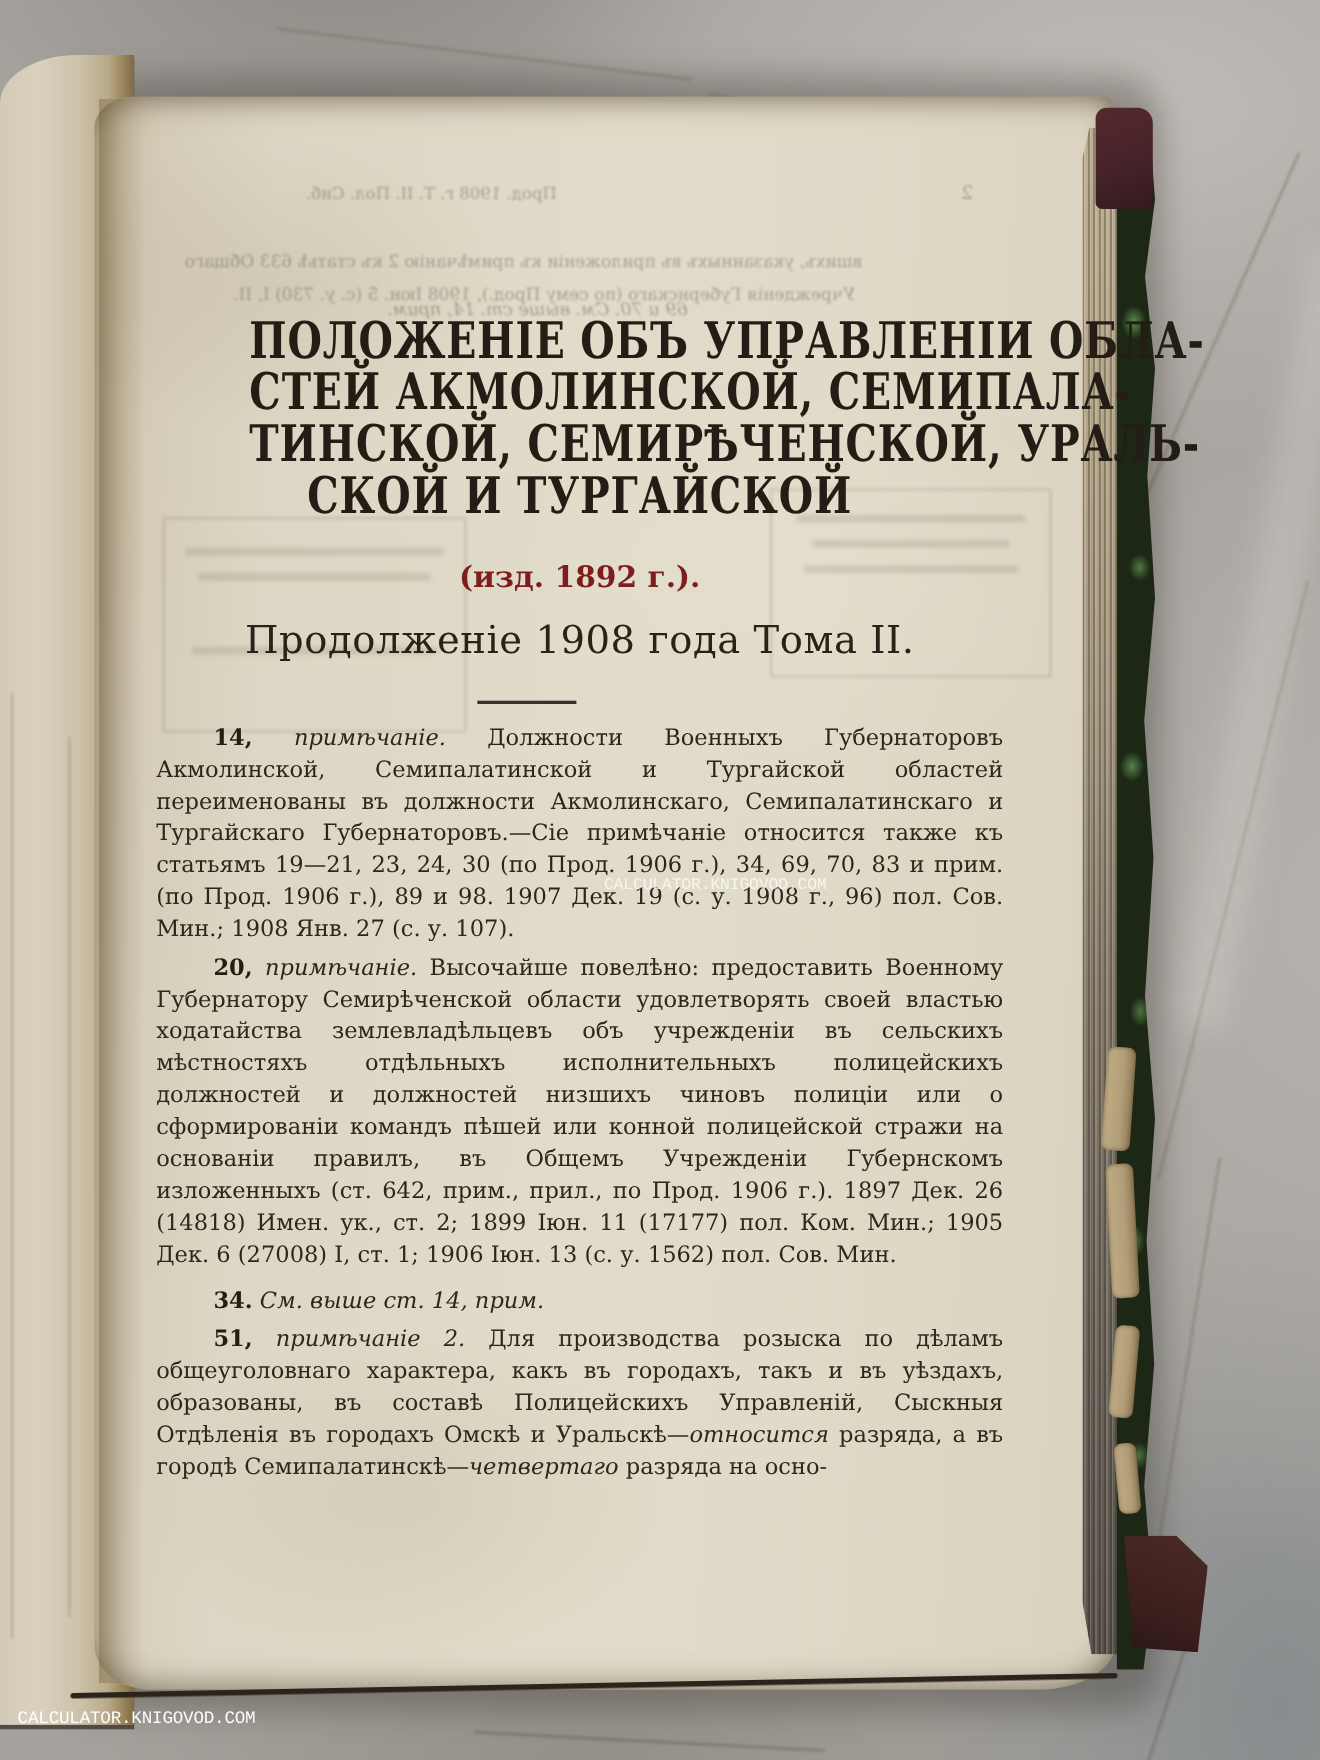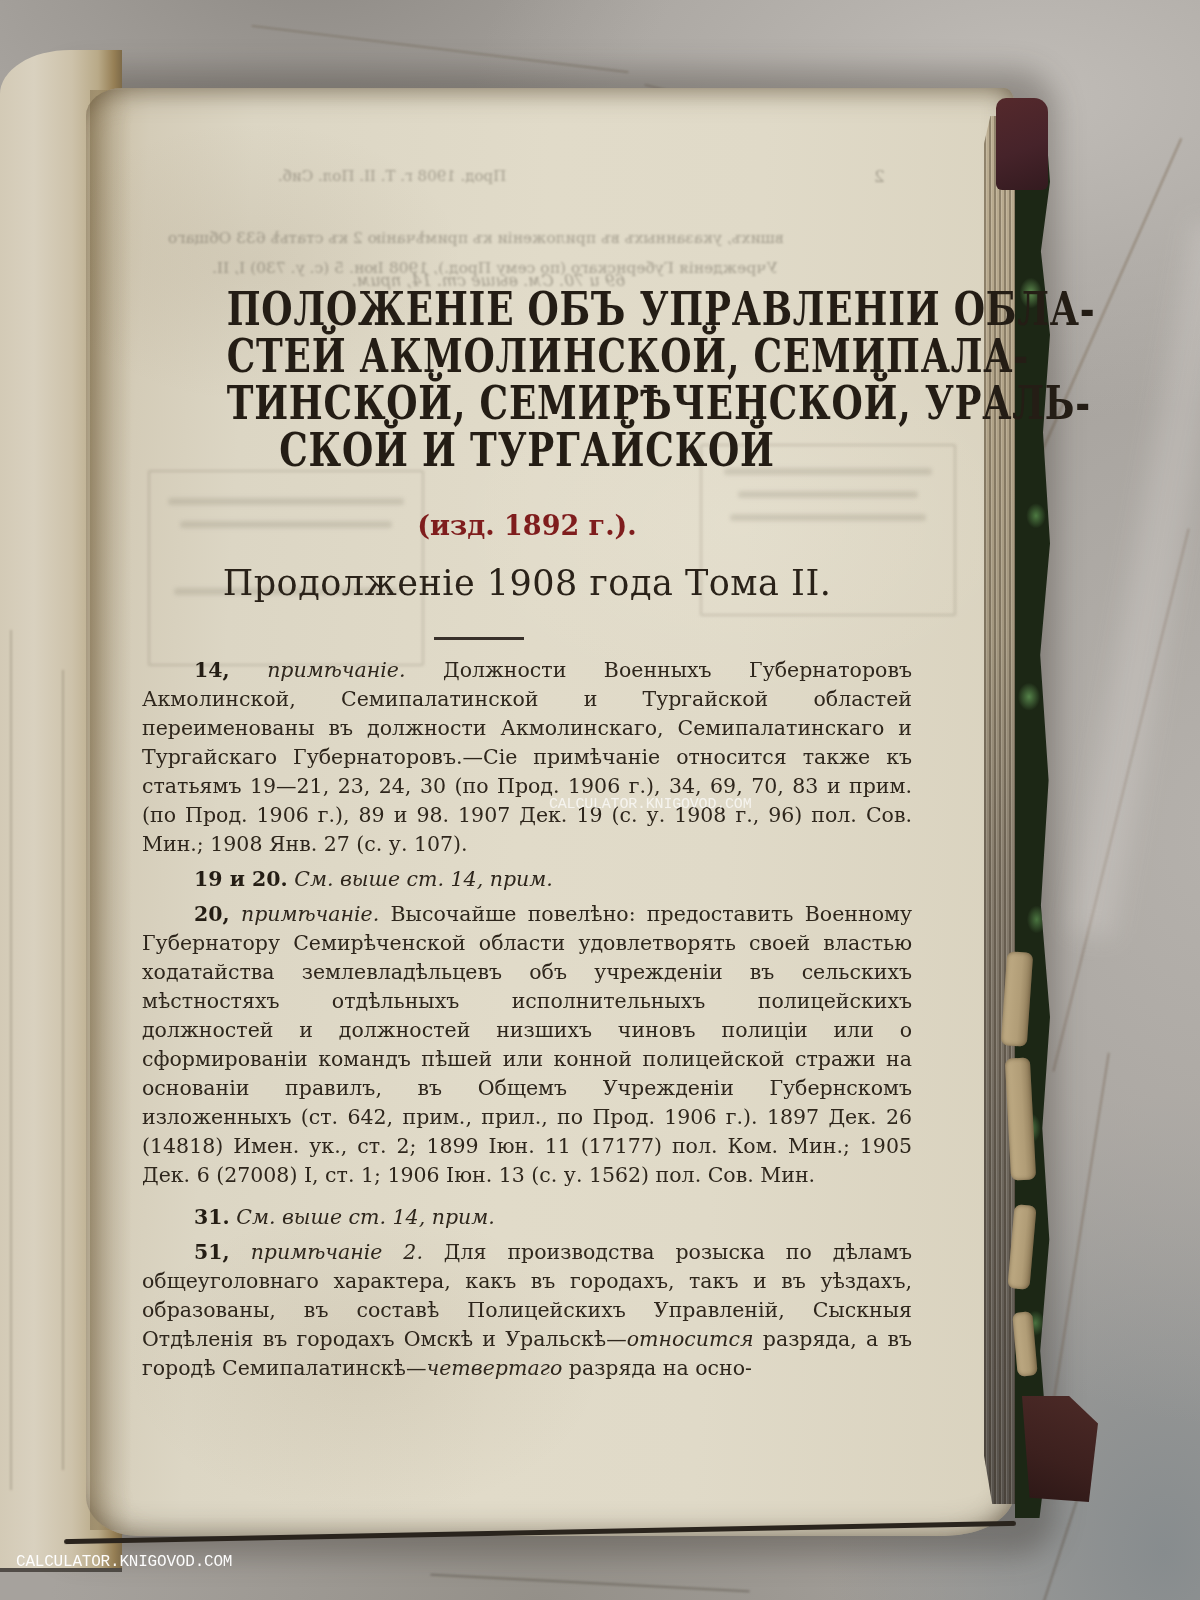--- a/index.html
+++ b/index.html
@@ -182,26 +182,25 @@
   <div class="t-line">ТИНСКОЙ, СЕМИРѢЧЕНСКОЙ, УРАЛЬ-</div>
   <div class="t-line">СКОЙ И ТУРГАЙСКОЙ</div>
   <div class="edition">(изд. 1892 г.).</div>
   <div class="subtitle">Продолженіе 1908 года Тома II.</div>
   <div class="rule"></div>
 </div>
 
 <div class="abs bodycol">
   <p><b>14,</b> <i>примѣчаніе.</i> <span>Должности Военныхъ Губернаторовъ Акмолинской, Семипалатинской и Тургайской областей переименованы въ должности Акмолинскаго, Семипалатинскаго и Тургайскаго Губернаторовъ.—Сіе примѣчаніе относится также къ статьямъ 19—21, 23, 24, 30 (по Прод. 1906 г.), 34, 69, 70, 83 и прим. (по Прод. 1906 г.), 89 и 98.</span> <span>1907 Дек. 19 (с. у. 1908 г., 96) пол. Сов. Мин.; 1908 Янв. 27 (с. у. 107).</span></p>
 
-  <p class="gap-s"><b>19 и 20.</b> <i>См. выше ст. 14, прим.</i></p>
 
   <p class="gap-s"><b>20,</b> <i>примѣчаніе.</i> <span>Высочайше повелѣно: предоставить Военному Губернатору Семирѣченской области удовлетворять своей властью ходатайства землевладѣльцевъ объ учрежденіи въ сельскихъ мѣстностяхъ отдѣльныхъ исполнительныхъ полицейскихъ должностей и должностей низшихъ чиновъ полиціи или о сформированіи командъ пѣшей или конной полицейской стражи на основаніи правилъ, въ Общемъ Учрежденіи Губернскомъ изложенныхъ (ст. 642, прим., прил., по Прод. 1906 г.).</span> <span>1897 Дек. 26 (14818) Имен. ук., ст. 2; 1899 Іюн. 11 (17177) пол. Ком. Мин.; 1905 Дек. 6 (27008) I, ст. 1; 1906 Іюн. 13 (с. у. 1562) пол. Сов. Мин.</span></p>
 
 
 
 
-  <p class="gap-m"><b>31.</b> <i>См. выше ст. 14, прим.</i></p>
+  <p class="gap-m"><b>34.</b> <i>См. выше ст. 14, прим.</i></p>
 
   <p class="gap-s"><b>51,</b> <i>примѣчаніе 2.</i> <span>Для производства розыска по дѣламъ общеуголовнаго характера, какъ въ городахъ, такъ и въ уѣздахъ, образованы, въ составѣ Полицейскихъ Управленій, Сыскныя Отдѣленія въ городахъ Омскѣ и Уральскѣ—</span><i>относится</i> <span>разряда, а въ городѣ Семипалатинскѣ—</span><i>четвертаго</i> <span>разряда на осно-</span></p>
 </div>
 
 <div class="abs wm wm-center">CALCULATOR.KNIGOVOD.COM</div>
 <div class="abs wm wm-bottom">CALCULATOR.KNIGOVOD.COM</div>
 
 </body></html>

